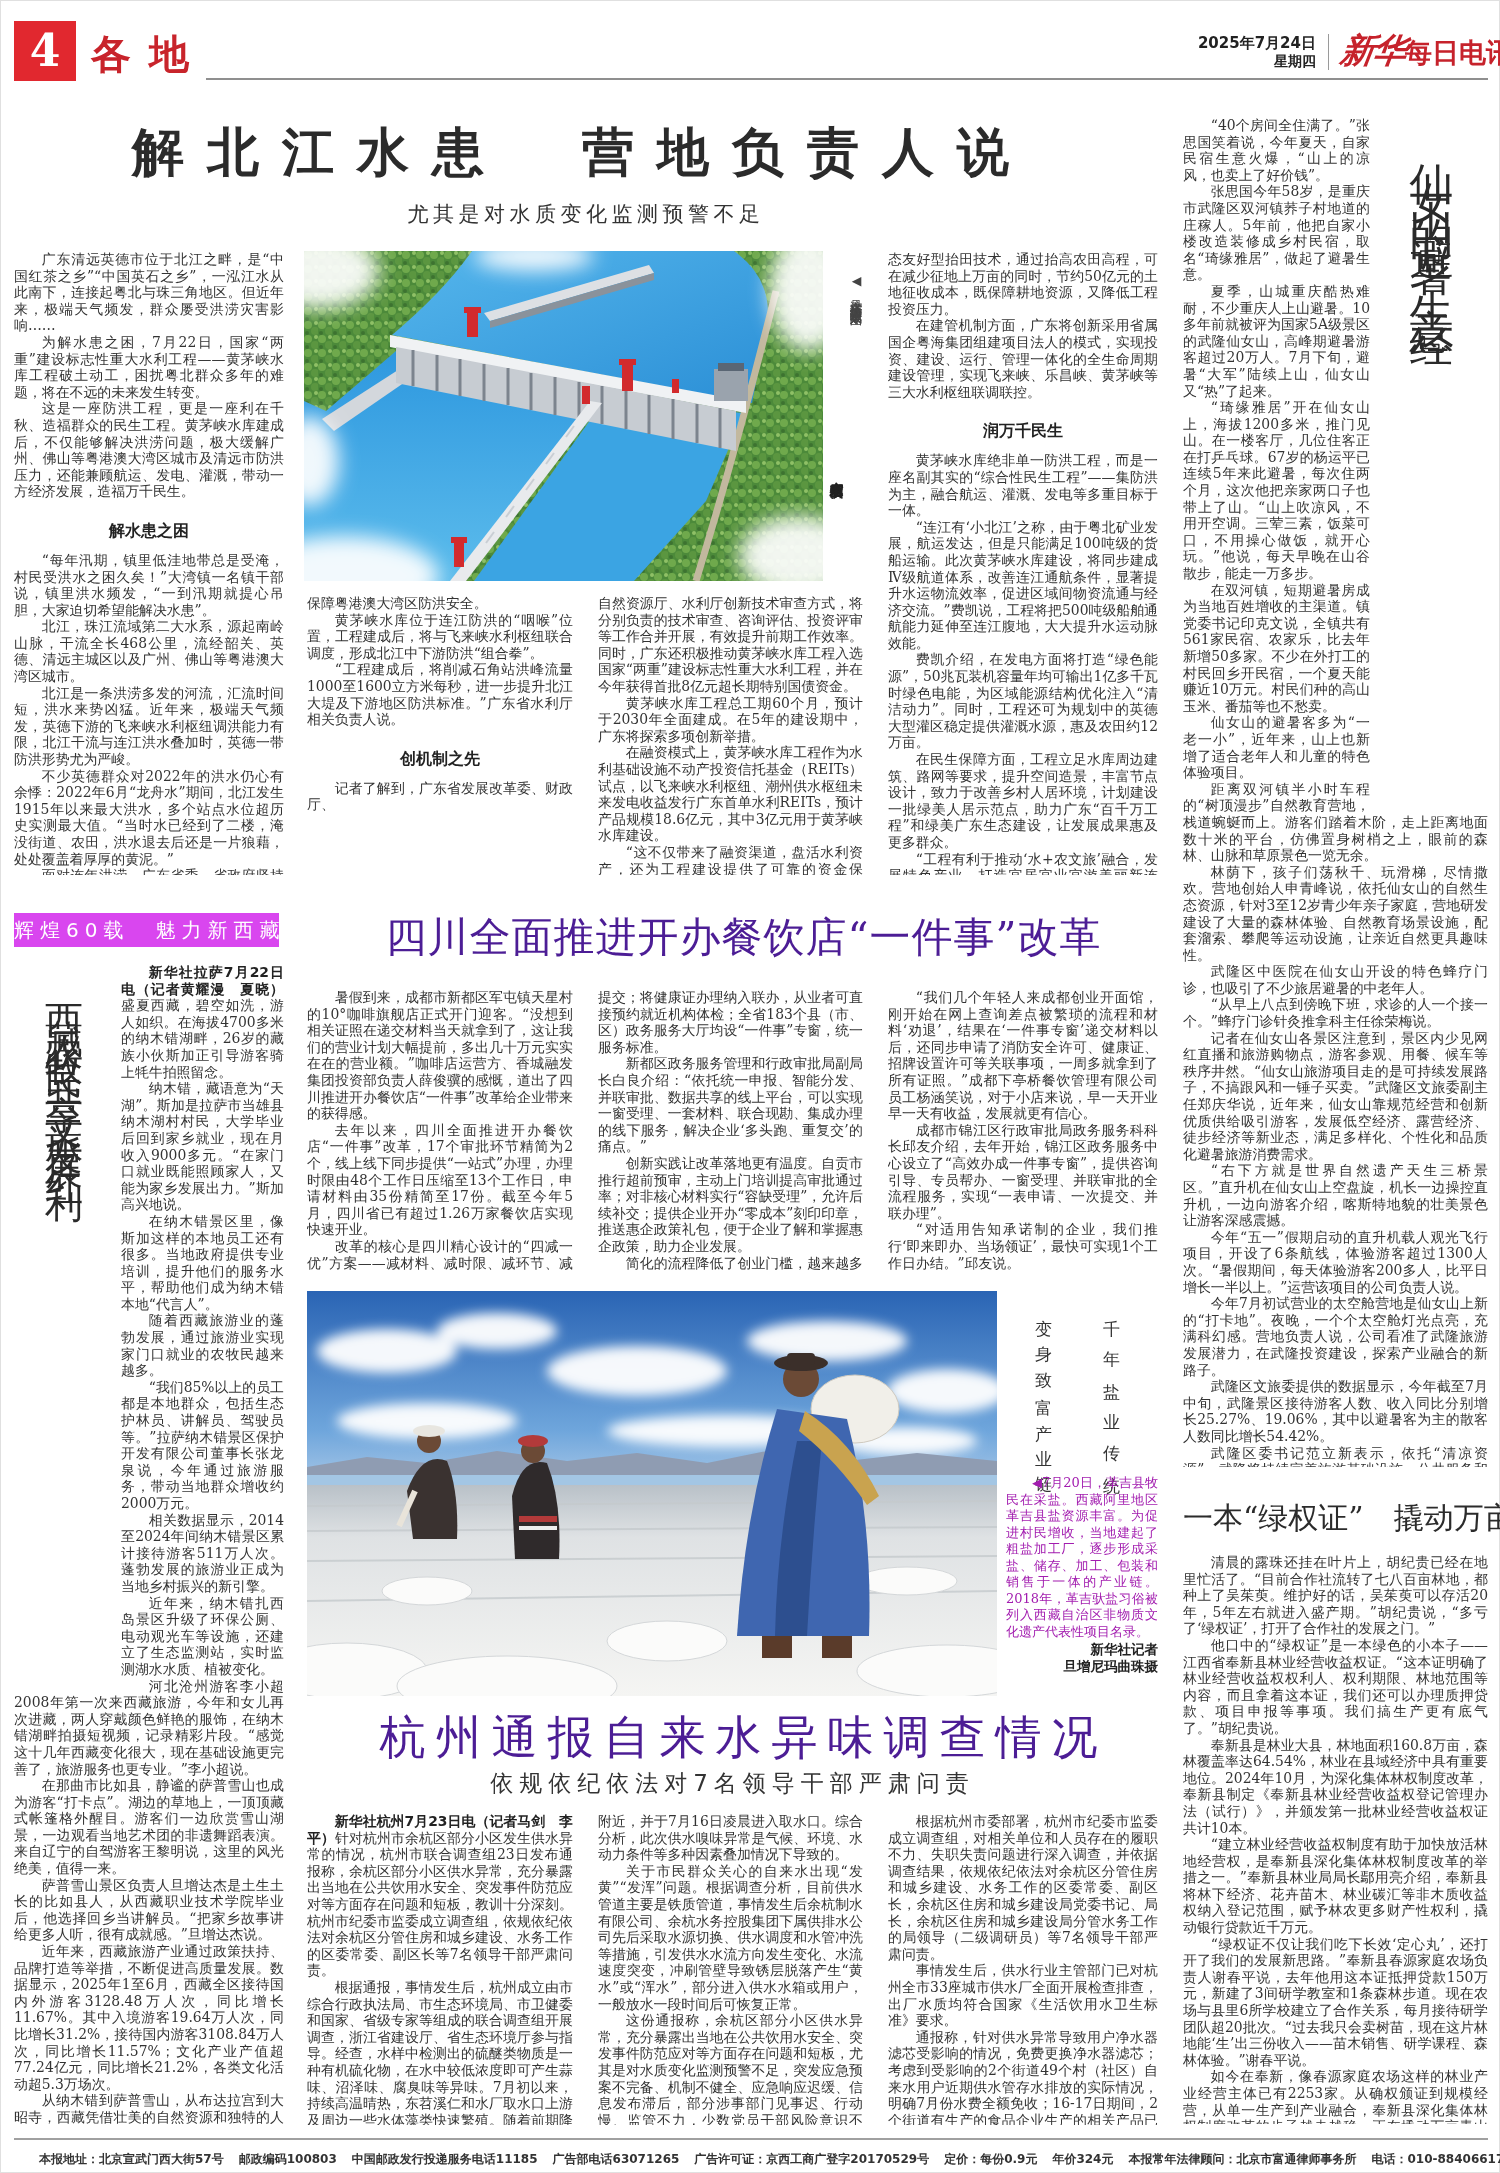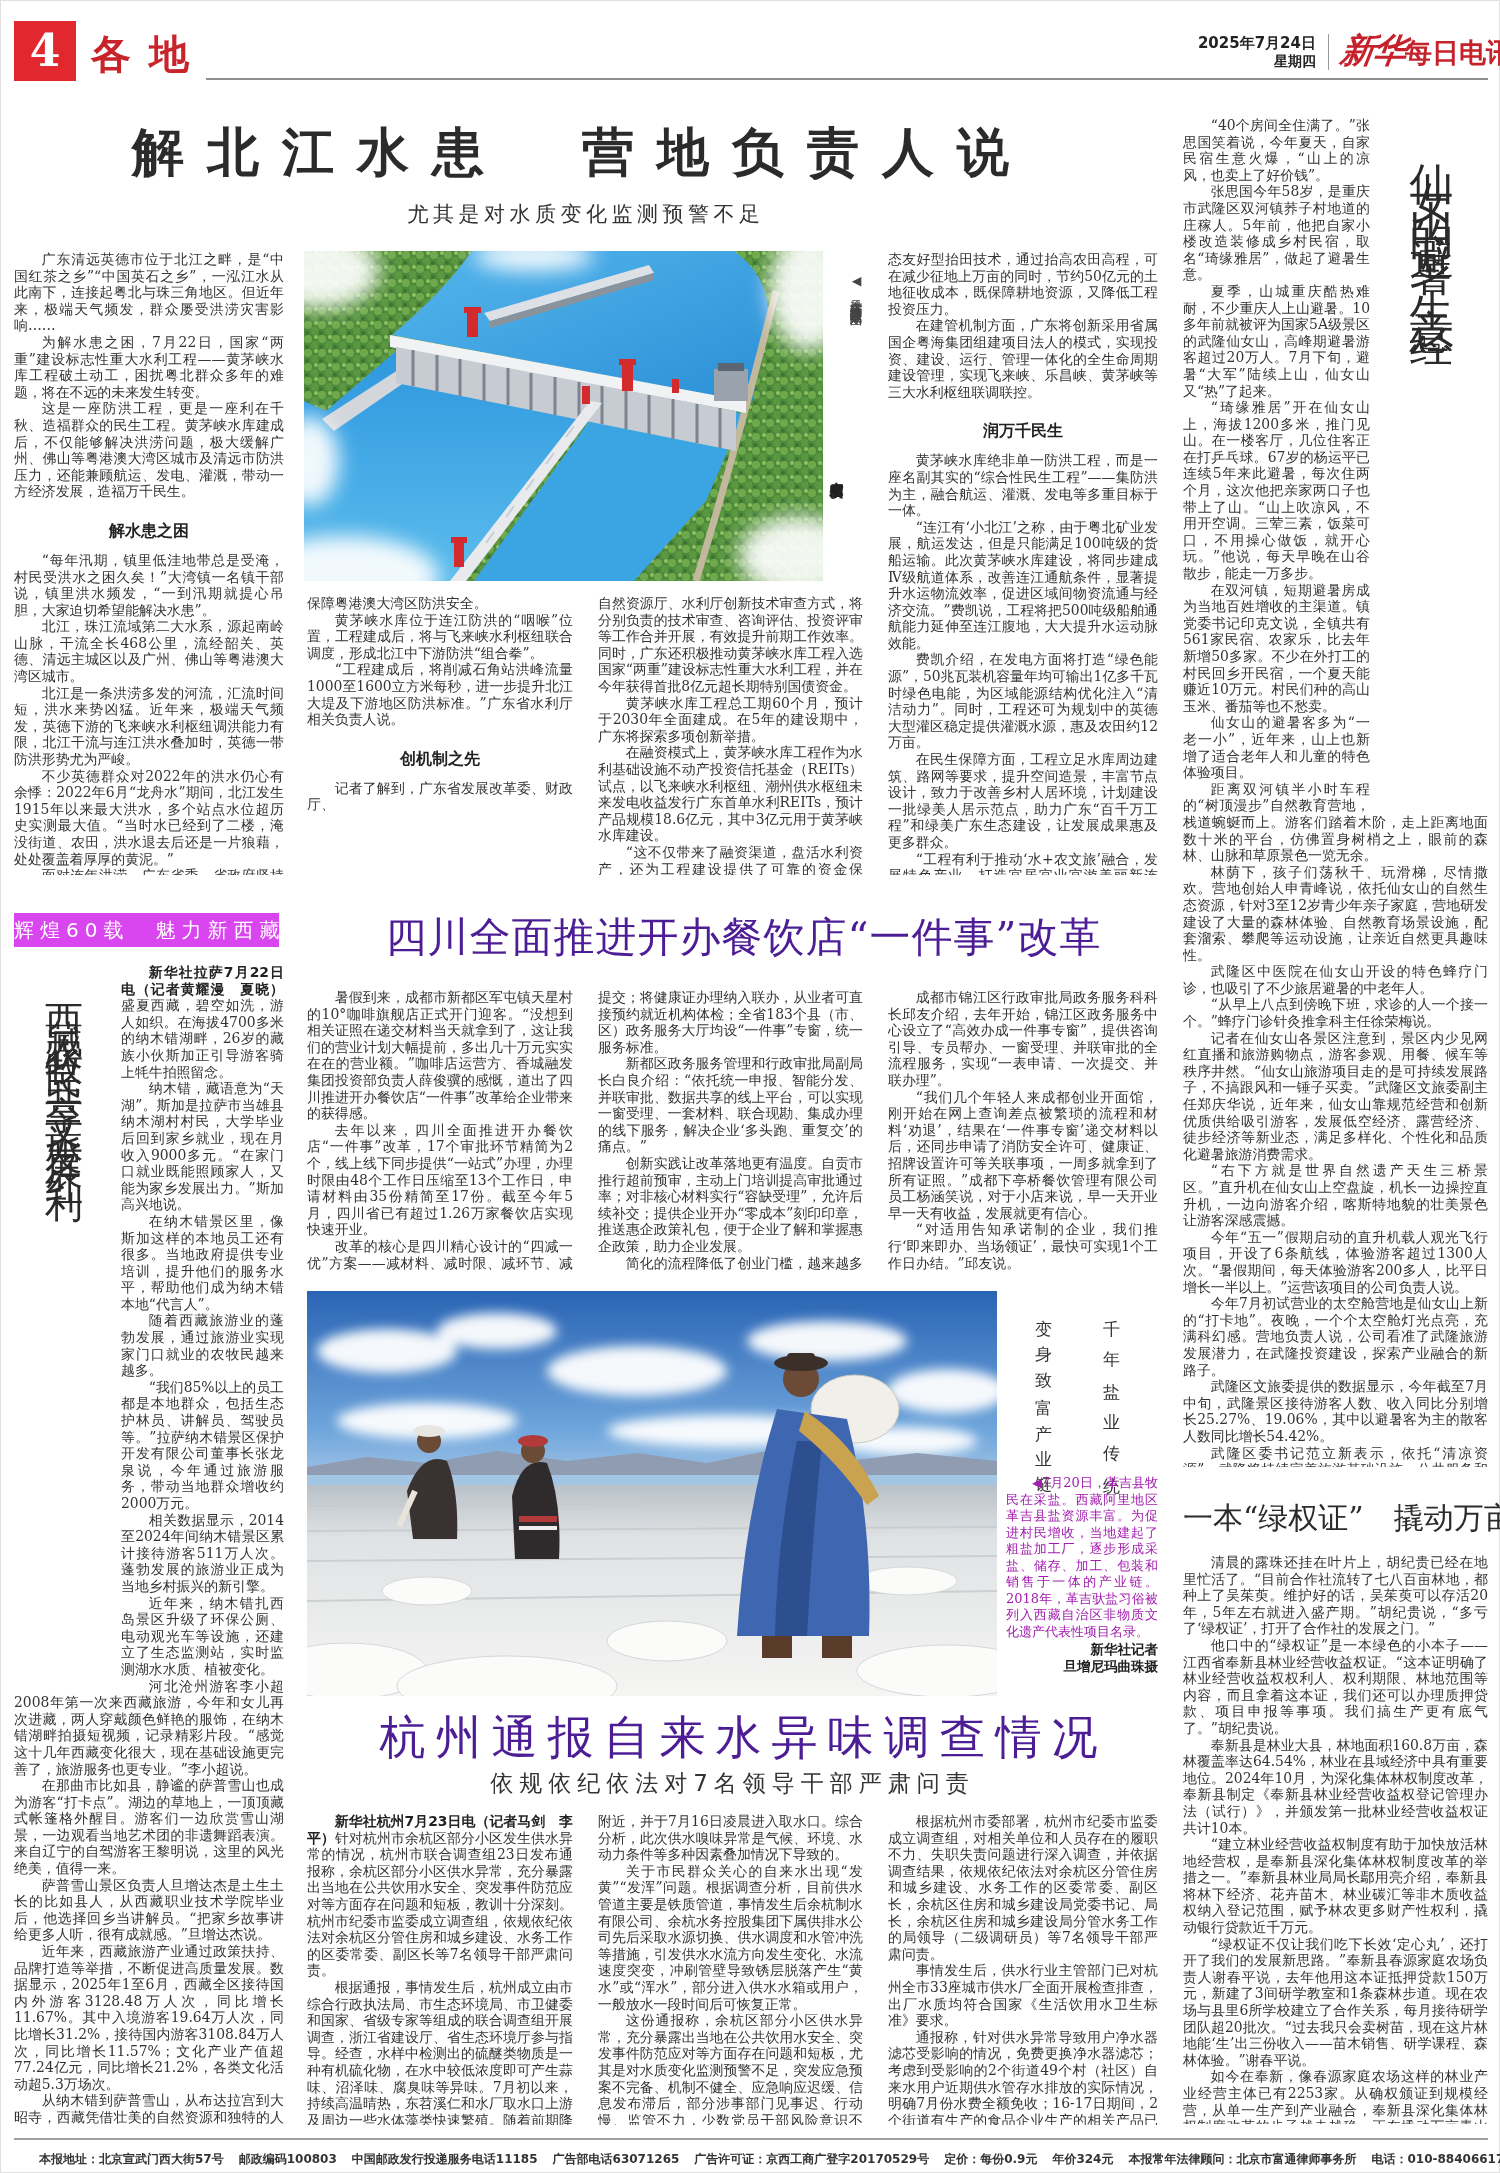--- a/index.html
+++ b/index.html
@@ -215,22 +215,22 @@
     <p>去年以来，四川全面推进开办餐饮店“一件事”改革，17个审批环节精简为2个，线上线下同步提供“一站式”办理，办理时限由48个工作日压缩至13个工作日，申请材料由35份精简至17份。截至今年5月，四川省已有超过1.26万家餐饮店实现快速开业。</p>
     <p>改革的核心是四川精心设计的“四减一优”方案——减材料、减时限、减环节、减跑动、优服务。为打通数据壁垒，四川联通多部门业务系统实现实时共享，避免信息重复录入和材料反复</p>
   </div>
   <div class="col" style="left:597px;top:988px;width:265px;height:282px">
     <p class="cont">提交；将健康证办理纳入联办，从业者可直接预约就近机构体检；全省183个县（市、区）政务服务大厅均设“一件事”专窗，统一服务标准。</p>
     <p>新都区政务服务管理和行政审批局副局长白良介绍：“依托统一申报、智能分发、并联审批、数据共享的线上平台，可以实现一窗受理、一套材料、联合现勘、集成办理的线下服务，解决企业‘多头跑、重复交’的痛点。”</p>
     <p>创新实践让改革落地更有温度。自贡市推行超前预审，主动上门培训提高审批通过率；对非核心材料实行“容缺受理”，允许后续补交；提供企业开办“零成本”刻印印章，推送惠企政策礼包，便于企业了解和掌握惠企政策，助力企业发展。</p>
     <p>简化的流程降低了创业门槛，越来越多的餐饮从业者轻装上阵。位于成都锦江区的下亭桥面馆，是去年四川推行开办餐饮店“一件事”改革以后第一批“吃螃蟹”的企业之一。</p>
   </div>
   <div class="col" style="left:887px;top:988px;width:270px;height:282px">
+    <p>“我们几个年轻人来成都创业开面馆，刚开始在网上查询差点被繁琐的流程和材料‘劝退’，结果在‘一件事专窗’递交材料以后，还同步申请了消防安全许可、健康证、招牌设置许可等关联事项，一周多就拿到了所有证照。”成都下亭桥餐饮管理有限公司员工杨涵笑说，对于小店来说，早一天开业早一天有收益，发展就更有信心。</p>
     <p>成都市锦江区行政审批局政务服务科科长邱友介绍，去年开始，锦江区政务服务中心设立了“高效办成一件事专窗”，提供咨询引导、专员帮办、一窗受理、并联审批的全流程服务，实现“一表申请、一次提交、并联办理”。</p>
-    <p>“我们几个年轻人来成都创业开面馆，刚开始在网上查询差点被繁琐的流程和材料‘劝退’，结果在‘一件事专窗’递交材料以后，还同步申请了消防安全许可、健康证、招牌设置许可等关联事项，一周多就拿到了所有证照。”成都下亭桥餐饮管理有限公司员工杨涵笑说，对于小店来说，早一天开业早一天有收益，发展就更有信心。</p>
     <p>“对适用告知承诺制的企业，我们推行‘即来即办、当场领证’，最快可实现1个工作日办结。”邱友说。</p>
 
   </div>
 
   <div class="abs photo" style="left:306px;top:1290px;width:690px;height:405px">
     <svg width="690" height="405" viewBox="0 0 690 405">
       <defs>
         <linearGradient id="ssky" x1="0" y1="0" x2="0" y2="1">
             <stop offset="0" stop-color="#2a64b4"></stop>
             <stop offset=".7" stop-color="#6fa6dc"></stop>

